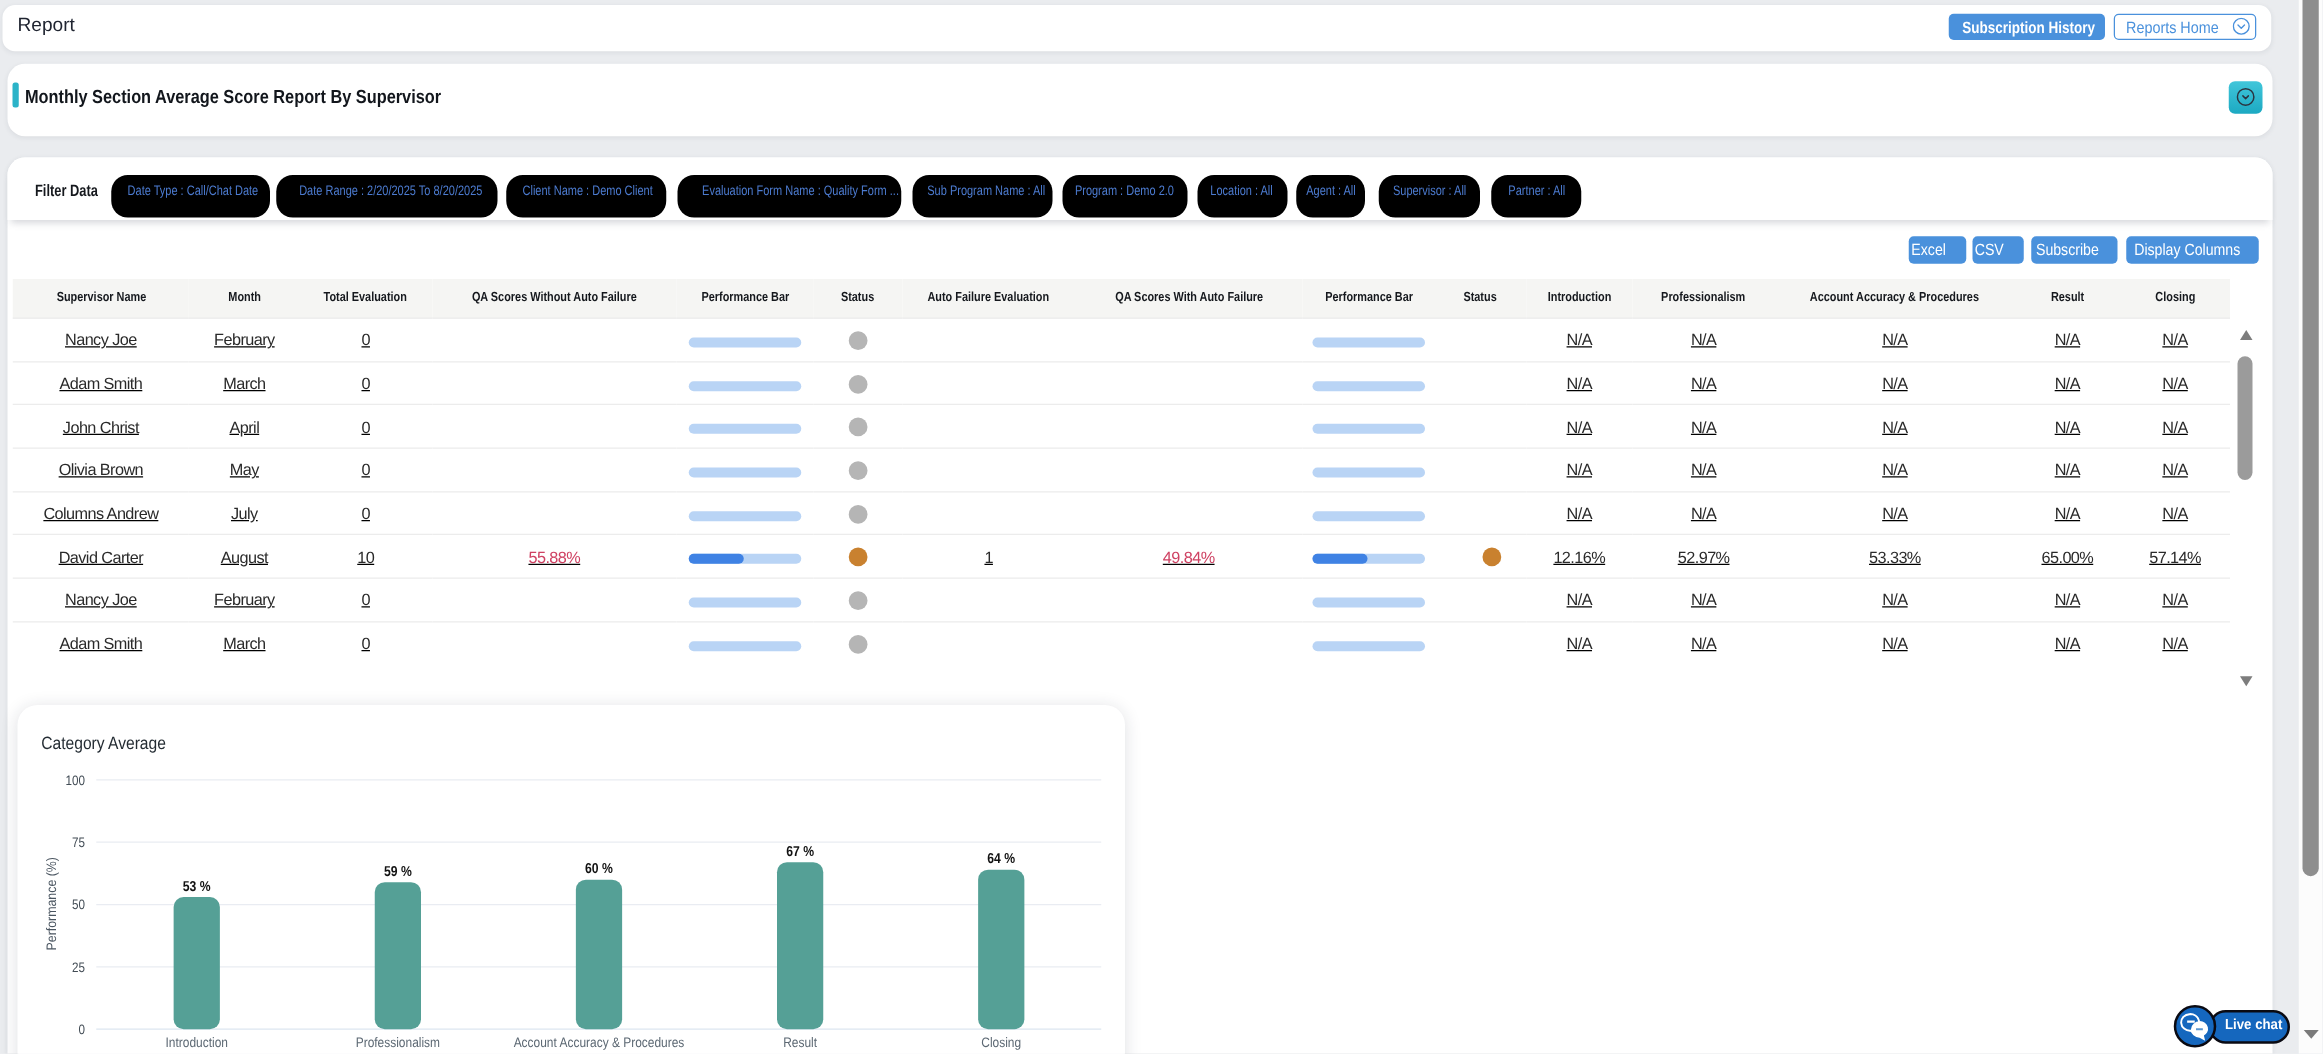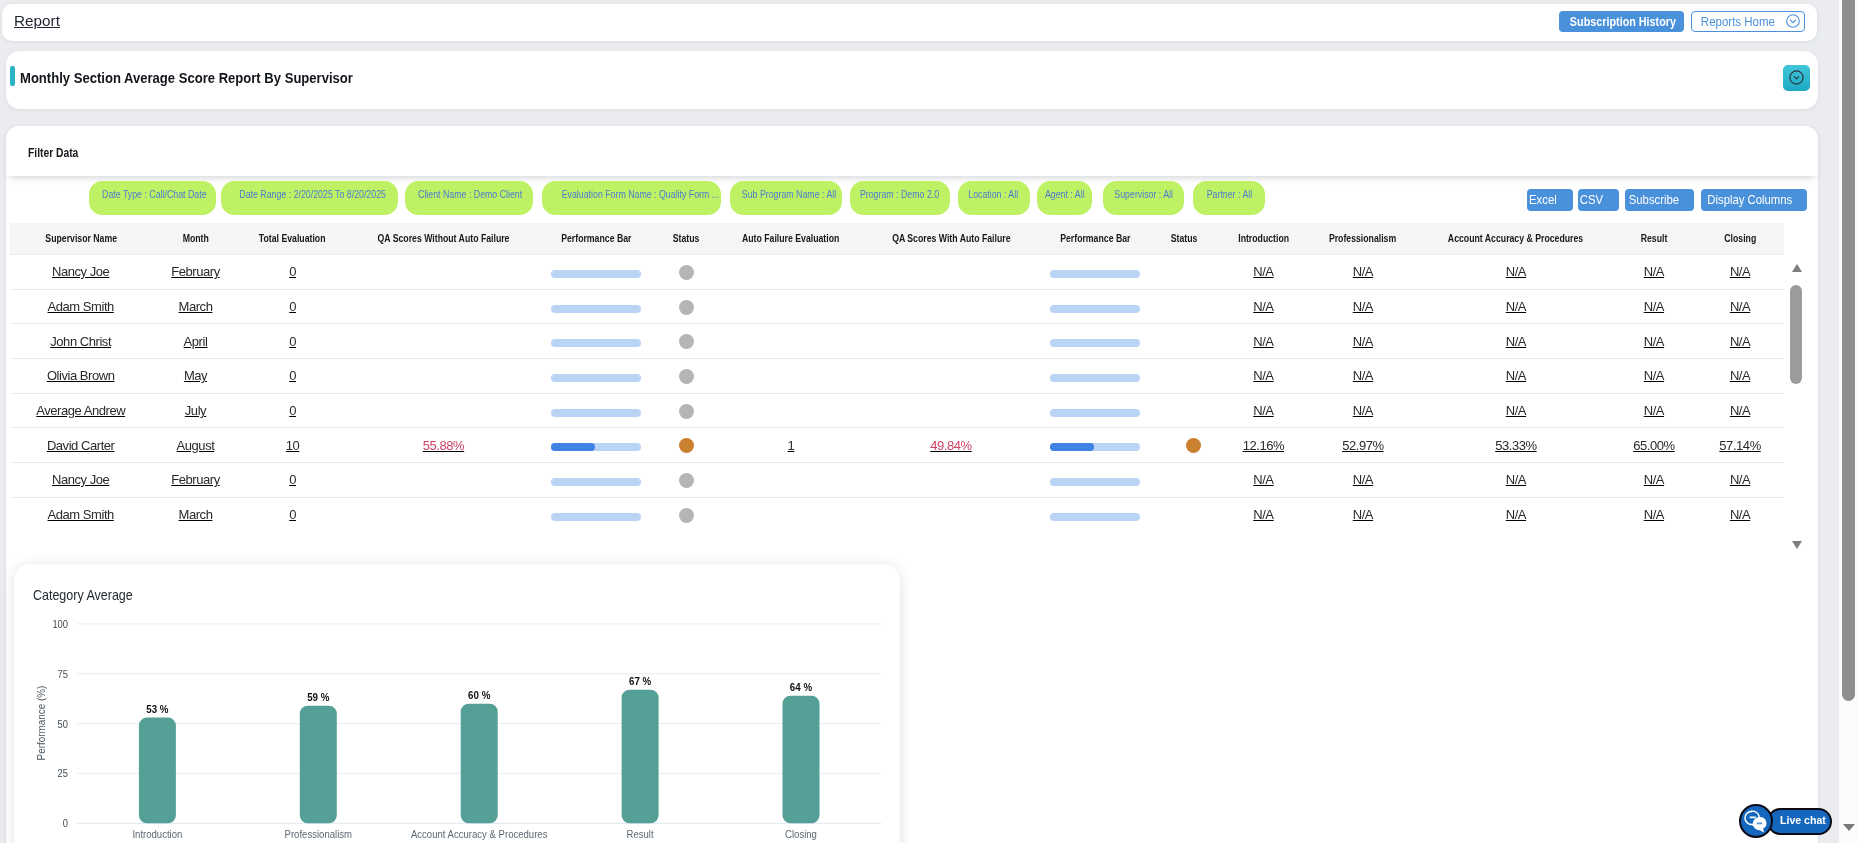--- a/index.html
+++ b/index.html
@@ -1,37 +1,37 @@
 <!DOCTYPE html>
 <html><head>
 <meta charset="utf-8">
 <style>
 * { margin:0; padding:0; box-sizing:border-box; }
 html,body { width:1858px; height:843px; background:#eaecef; font-family:"Liberation Sans",sans-serif; overflow:hidden; position:relative; }
 .abs { position:absolute; }
 .card { background:#fff; position:absolute; box-shadow:0 1px 4px rgba(30,40,60,.07); }
 .btn { position:absolute; background:#4a91dc; color:#fff; border-radius:4px; font-size:13px; }
-.chip { position:absolute; top:139.5px; height:34px; line-height:26.5px; border-radius:13.25px; background:#bef264; color:#4c7bd0; font-size:11px; text-align:center; white-space:nowrap;margin-top:41px; }
+.chip { position:absolute; top:139.5px; height:34px; line-height:26.5px; border-radius:13.25px; background:#000000; color:#4c7bd0; font-size:11px; text-align:center; white-space:nowrap; }
 .chip>s { display:inline-block; transform:scaleX(.8); text-decoration:none; }
 s.sx { display:inline-block; transform:scaleX(.83); text-decoration:none; white-space:nowrap; }
 table { border-collapse:collapse; table-layout:fixed; width:1774px; }
 th { font-size:10.5px; font-weight:bold; color:#15181d; text-align:center; background:#f5f5f3; height:32px; white-space:nowrap; }
 th>s { display:inline-block; transform:scaleX(.83); text-decoration:none; }
 tr { height:34.7px;text-decoration:underline; }
 td { font-size:13px; letter-spacing:-0.45px; color:#2a2a2a; text-align:center; border-top:1px solid #ececec; padding:0; white-space:nowrap; }
 .bar { display:inline-block; width:90px; height:8px; border-radius:4px; background:#b9d4f5; position:relative; vertical-align:middle; top:1px; }
 .bar>i { position:absolute; left:0; top:0; height:8px; border-radius:4px; background:#3f82e4; }
 .dot { display:inline-block; width:15px; height:15px; border-radius:50%; vertical-align:middle; }
 .red { color:#cf4263; }
 </style>
 </head>
 <body>
 
 <div class="card" style="left:2px;top:4px;width:1815px;height:36.5px;border-radius:10px;"></div>
-<div class="abs" style="left:14px;top:12px;font-size:15.3px;color:#1f2430;text-decoration:underline;">Report</div>
+<div class="abs" style="left:14px;top:12px;font-size:15.3px;color:#1f2430;">Report</div>
 <div class="btn" style="left:1559px;top:10.5px;width:125px;height:21px;line-height:21px;font-weight:bold;"><s class="sx">Subscription History</s></div>
 <div class="abs" style="left:1691px;top:10.5px;width:114px;height:21px;line-height:19px;border:1px solid #4a91dc;border-radius:4px;color:#4a91dc;font-size:13px;text-align:center;background:#fff;white-space:nowrap;"><s class="sx" style="transform:scaleX(.885);">Reports Home</s>
 <svg width="14" height="14" viewBox="0 0 14 14" style="vertical-align:-2.5px;margin-left:3px;">
       <circle cx="7" cy="7" r="6.3" fill="none" stroke="#4a91dc" stroke-width="1.1"></circle>
       <path d="M4.4 6 L7 8.6 L9.6 6" fill="none" stroke="#4a91dc" stroke-width="1.1" stroke-linecap="round" stroke-linejoin="round"></path>
     </svg></div>
 
 <div class="card" style="left:6px;top:51px;width:1812px;height:58px;border-radius:14px;"></div>
 <div class="abs" style="left:10px;top:66px;width:4.5px;height:20px;border-radius:2px;background:#2bb3c8;"></div>
 <div class="abs" style="left:20px;top:69px;font-size:15.2px;font-weight:bold;color:#12161c;transform:scaleX(.86);transform-origin:left center;white-space:nowrap;">Monthly Section Average Score Report By Supervisor</div>
@@ -160,21 +160,21 @@
           <td></td>
           <td><span class="bar"></span></td>
           <td></td>
           <td>N/A</td>
           <td>N/A</td>
           <td>N/A</td>
           <td>N/A</td>
           <td>N/A</td>
         </tr>
 <tr>
-          <td>Average Andrew</td>
+          <td>Columns Andrew</td>
           <td>July</td>
           <td>0</td>
           <td></td>
           <td><span class="bar"></span></td>
           <td><span class="dot" style="background:#b5b5b5;"></span></td>
           <td></td>
           <td></td>
           <td><span class="bar"></span></td>
           <td></td>
           <td>N/A</td>

